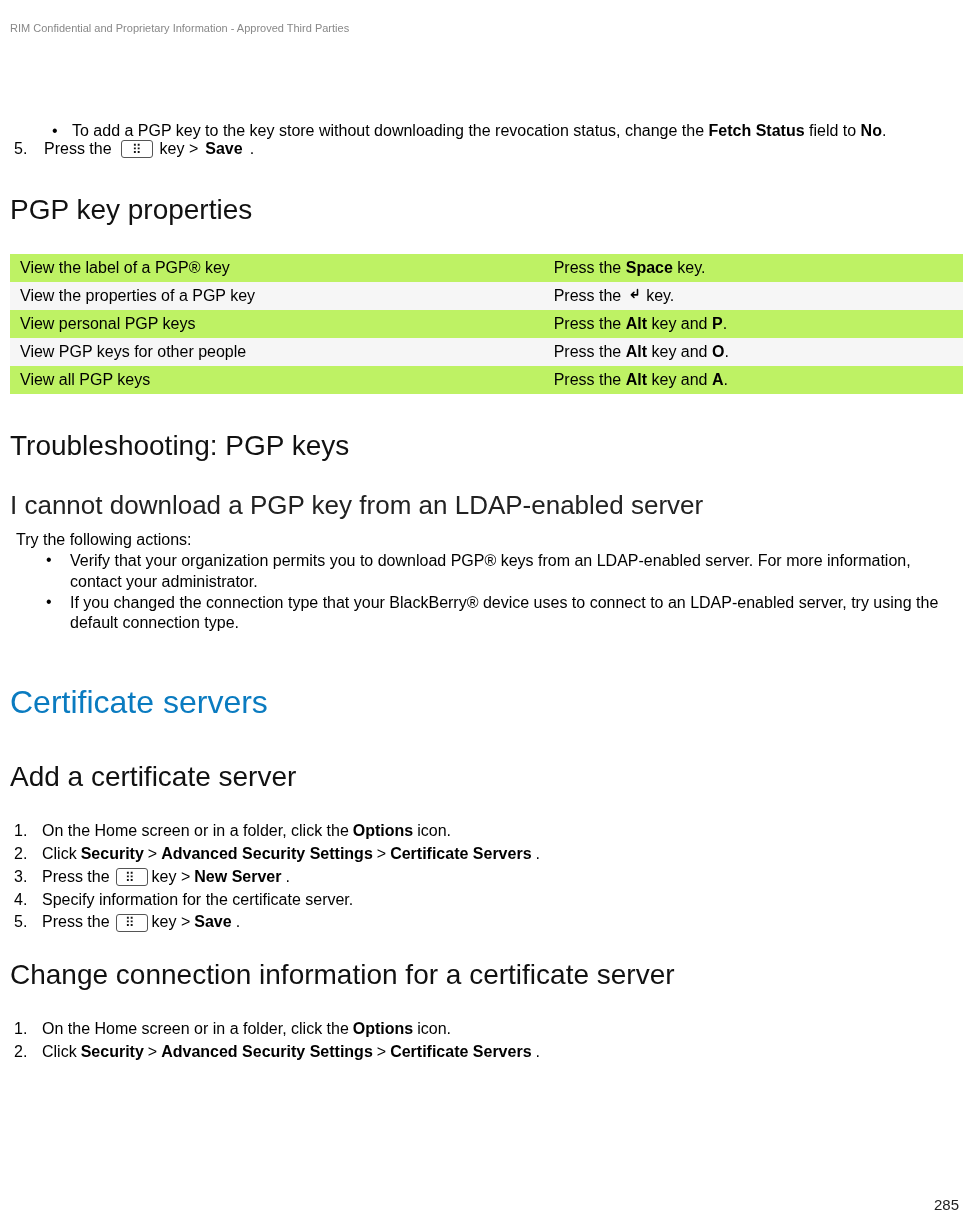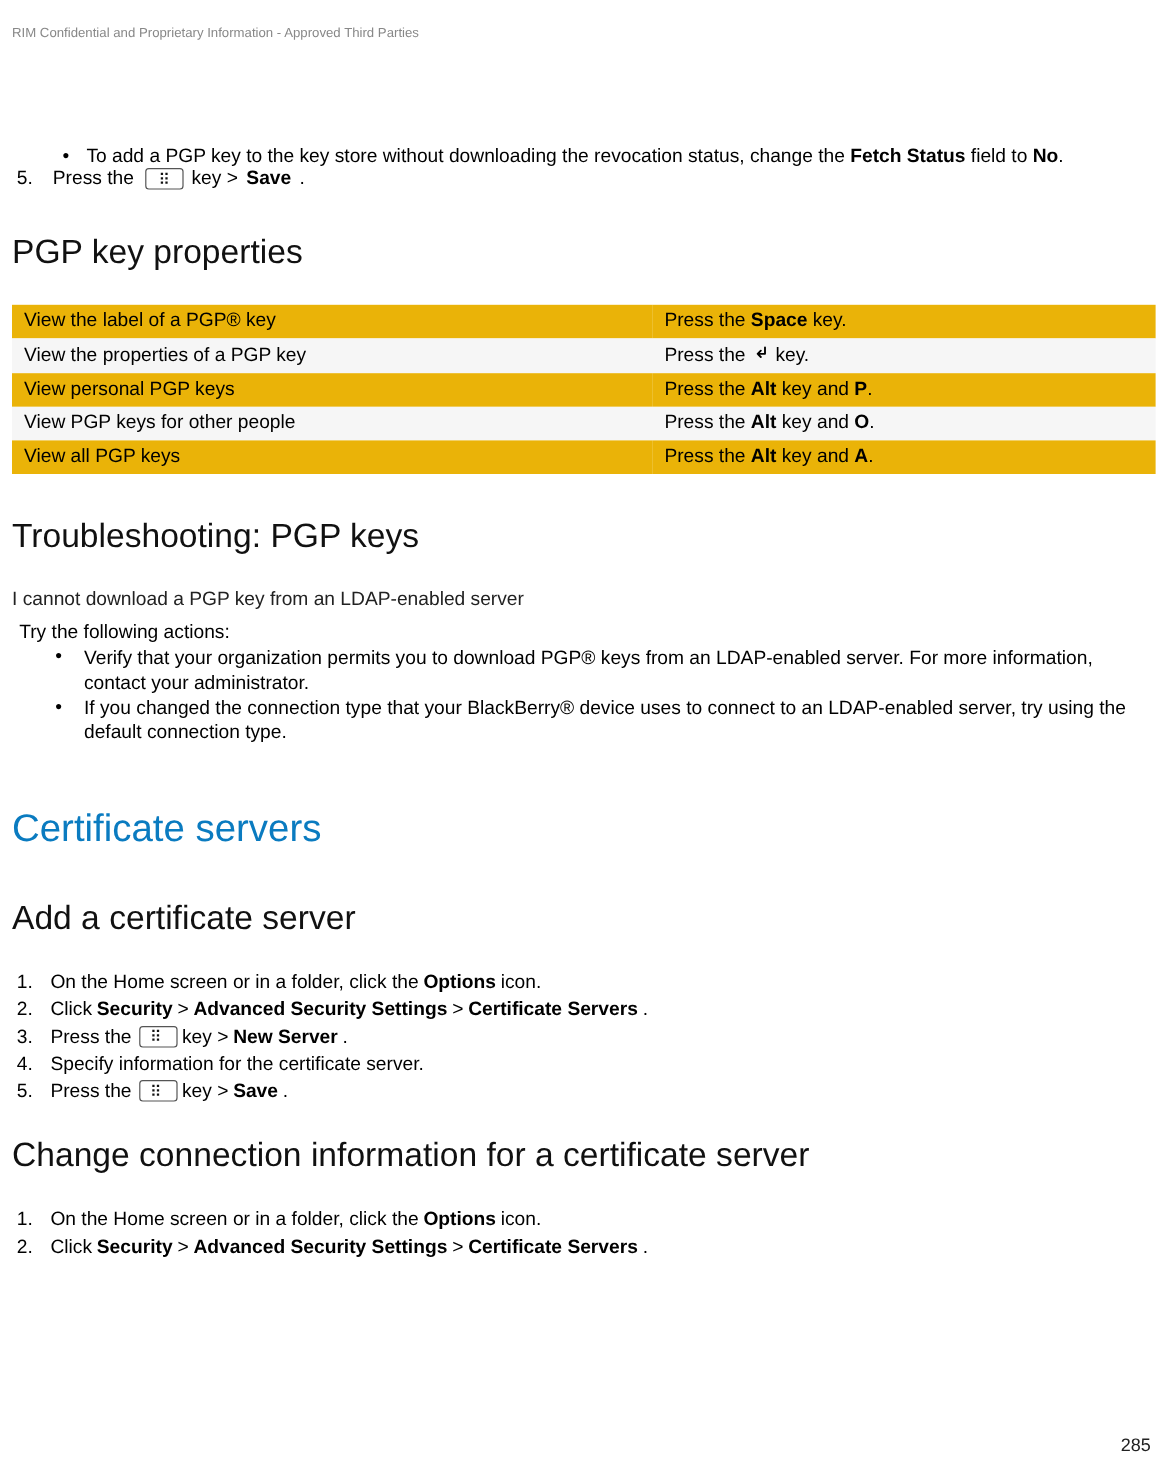--- a/index.html
+++ b/index.html
@@ -62,49 +62,49 @@
   h1.major {
     font-family: "Trebuchet MS", "Segoe UI", sans-serif;
     font-size: 32px;
     font-weight: 400;
     color: #0a7bc0;
     margin-top: 50px;
     margin-bottom: 40px;
   }
   h3.sub {
     font-family: "Trebuchet MS", "Segoe UI", sans-serif;
-    font-size: 16px;
+    font-size: 26px;
     font-weight: 400;
     color: #222;
     margin-top: 20px;
     margin-bottom: 10px;
   }
   table.shortcuts {
     width: 100%;
     border-collapse: collapse;
     margin-bottom: 10px;
   }
-  table.shortcuts tr { background: #eab308; }
+  table.shortcuts tr { background: #bef264; }
   table.shortcuts tr:nth-child(even) { background: #f6f6f6; }
   table.shortcuts td {
     padding: 5px 10px;
     vertical-align: middle;
     font-size: 16px;
   }
   table.shortcuts td:first-child { width: 56%; }
   .b { font-weight: 700; }
   .para { margin: 0 0 0 6px; }
   .troubleshoot-list { margin-top: 2px; }
   .troubleshoot-list .item { display: flex; margin-left: 36px; }
   .troubleshoot-list .dot { width: 24px; flex-shrink: 0; }
   .troubleshoot-list .txt { line-height: 1.3; }
   ol.steps { list-style: none; margin: 6px 0 0 0; }
   ol.steps li { display: flex; margin-bottom: 2px; line-height: 1.3; }
   ol.steps .num { width: 32px; flex-shrink: 0; padding-left: 4px; }
-  ol.steps .txt { display: flex; align-items: flex-start; flex-wrap: wrap; }
+  ol.steps .txt { display: flex; align-items: center; flex-wrap: wrap; }
   ol.steps .txt span { margin-right: 4px; }
   .page-number {
     position: absolute;
     bottom: 14px;
     right: 14px;
     font-size: 15px;
     color: #222;
   }
   .instep-line { display: flex; align-items: center; flex-wrap: wrap; }
   .instep-line > span { margin-right: 4px; }

